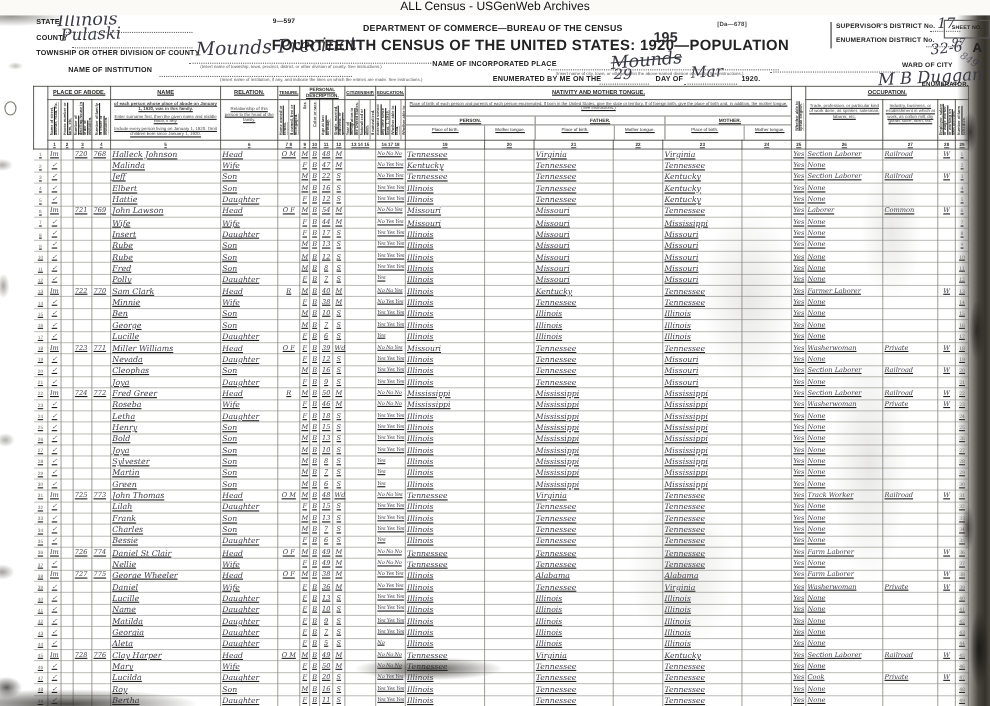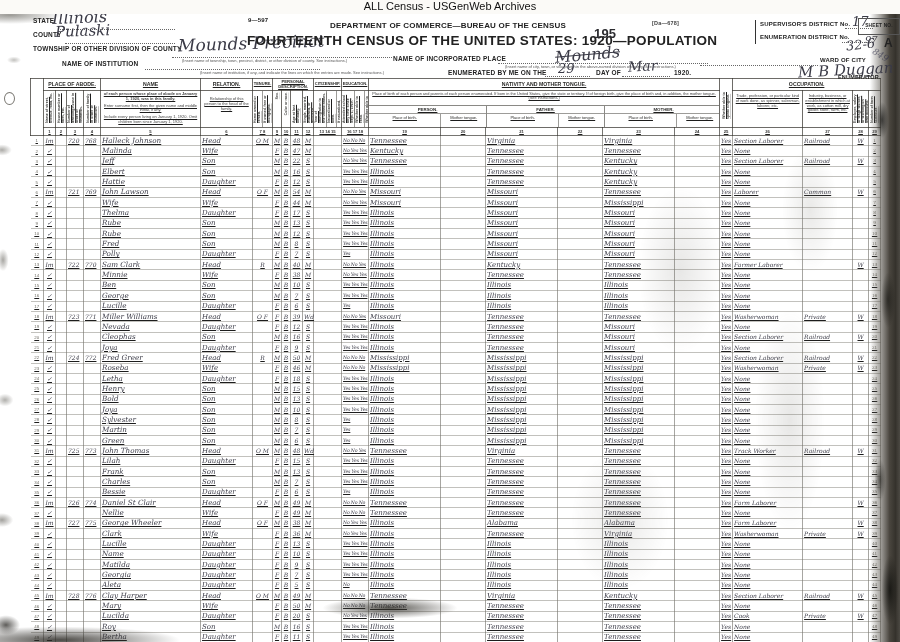--- a/index.html
+++ b/index.html
@@ -513,21 +513,21 @@
           <td class="c-hw c-occ"></td>
           <td class="c-hw c-ctr c-sm"></td>
           <td class="c-hw c-farm">7</td>
         </tr>
         <tr>
           <td class="c-ln">8</td>
           <td class="c-hw c-ctr c-sm">✓</td>
           <td></td>
           <td class="c-hw c-sm"></td>
           <td class="c-hw c-sm"></td>
-          <td class="c-hw c-name">Thelma</td>
+          <td class="c-hw c-name">Insert</td>
           <td class="c-hw">Daughter</td>
           <td class="c-hw c-ctr c-sm"></td>
           <td class="c-hw c-ctr c-sm">F</td>
           <td class="c-hw c-ctr c-sm">B</td>
           <td class="c-hw c-ctr c-sm">17</td>
           <td class="c-hw c-ctr c-sm">S</td>
           <td></td>
           <td class="c-hw c-edu">Yes Yes Yes</td>
           <td class="c-hw">Illinois</td>
           <td></td>
@@ -1350,21 +1350,21 @@
           <td class="c-hw c-occ"></td>
           <td class="c-hw c-ctr c-sm">W</td>
           <td class="c-hw c-farm">38</td>
         </tr>
         <tr>
           <td class="c-ln">39</td>
           <td class="c-hw c-ctr c-sm">✓</td>
           <td></td>
           <td class="c-hw c-sm"></td>
           <td class="c-hw c-sm"></td>
-          <td class="c-hw c-name">Clark</td>
+          <td class="c-hw c-name">Daniel</td>
           <td class="c-hw">Wife</td>
           <td class="c-hw c-ctr c-sm"></td>
           <td class="c-hw c-ctr c-sm">F</td>
           <td class="c-hw c-ctr c-sm">B</td>
           <td class="c-hw c-ctr c-sm">36</td>
           <td class="c-hw c-ctr c-sm">M</td>
           <td></td>
           <td class="c-hw c-edu">No Yes Yes</td>
           <td class="c-hw">Illinois</td>
           <td></td>

